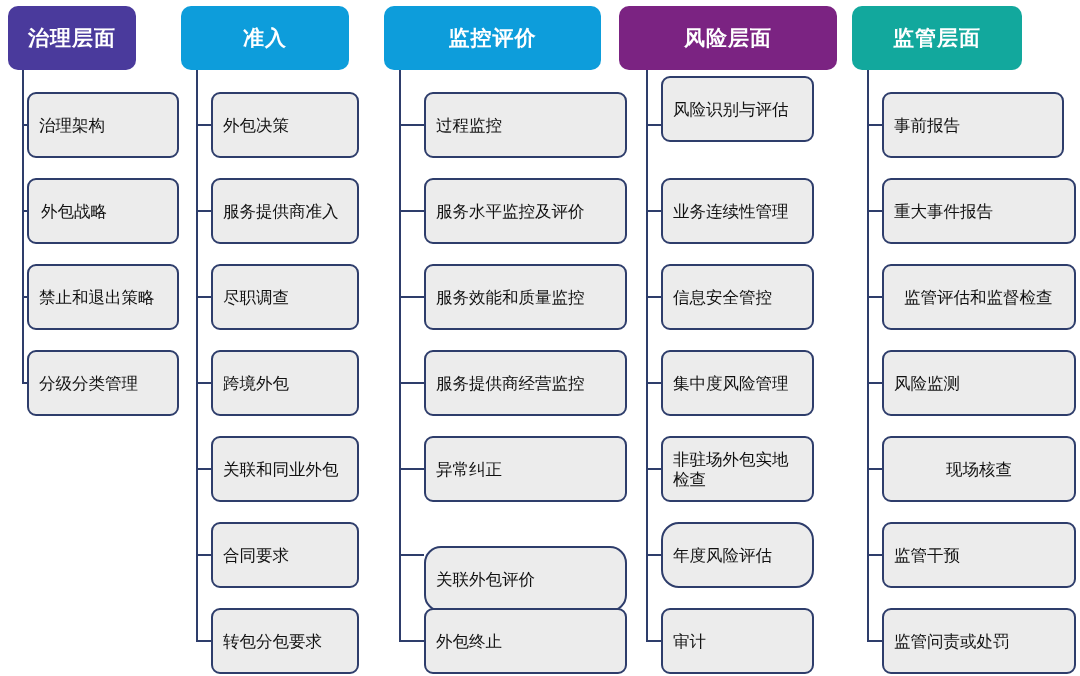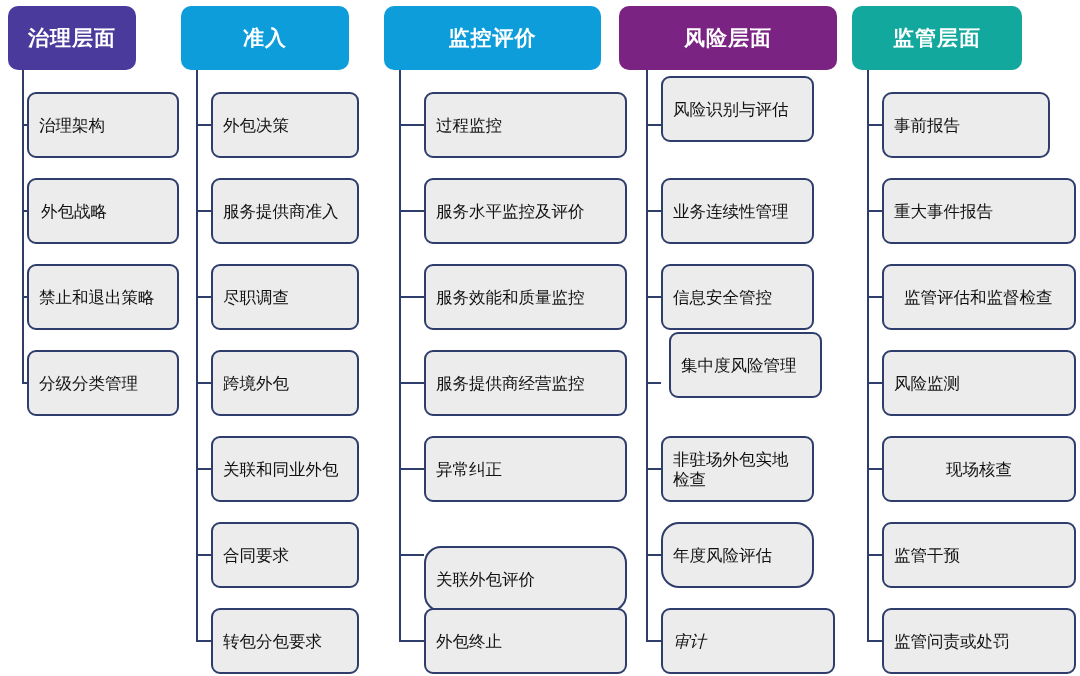--- a/index.html
+++ b/index.html
@@ -180,41 +180,41 @@
       </div>
       <div class="stub" style="left: 27px; top: 210px; width: 15px;"></div>
       <div class="item-box" style="left: 42px; top: 178px; width: 153px; height: 66px;">
         <span class="item-label">业务连续性管理</span>
       </div>
       <div class="stub" style="left: 27px; top: 296px; width: 15px;"></div>
       <div class="item-box" style="left: 42px; top: 264px; width: 153px; height: 66px;">
         <span class="item-label">信息安全管控</span>
       </div>
       <div class="stub" style="left: 27px; top: 382px; width: 15px;"></div>
-      <div class="item-box" style="left: 42px; top: 332px; width: 153px; height: 66px; margin-left: 8px;">
+      <div class="item-box" style="left: 42px; top: 350px; width: 153px; height: 66px;">
         <span class="item-label">集中度风险管理</span>
       </div>
       <div class="stub" style="left: 27px; top: 468px; width: 15px;"></div>
       <div class="item-box" style="left: 42px; top: 436px; width: 153px; height: 66px;">
         <span class="item-label">非驻场外包实地检查</span>
       </div>
       <div class="stub" style="left: 27px; top: 554px; width: 15px;"></div>
       <div class="item-box" style="left: 42px; top: 522px; width: 153px; height: 66px; border-radius: 18px;">
         <span class="item-label">年度风险评估</span>
       </div>
       <div class="stub" style="left: 27px; top: 640px; width: 15px;"></div>
-      <div class="item-box" style="left: 42px; top: 608px; width: 174px; height: 66px; font-style: italic;">
+      <div class="item-box" style="left: 42px; top: 608px; width: 153px; height: 66px;">
         <span class="item-label">审计</span>
       </div>
     </div>
     <div class="column" style="left: 852px;">
       <div class="col-header" style="width: 170px; background: rgb(18, 168, 157);">监管层面</div>
       <div class="trunk" style="left: 15px; top: 70px; height: 571px;"></div>
       <div class="stub" style="left: 15px; top: 124px; width: 15px;"></div>
-      <div class="item-box" style="left: 30px; top: 92px; width: 168px; height: 66px; border-radius: 10px;">
+      <div class="item-box" style="left: 30px; top: 92px; width: 182px; height: 66px;">
         <span class="item-label">事前报告</span>
       </div>
       <div class="stub" style="left: 15px; top: 210px; width: 15px;"></div>
       <div class="item-box" style="left: 30px; top: 178px; width: 194px; height: 66px;">
         <span class="item-label">重大事件报告</span>
       </div>
       <div class="stub" style="left: 15px; top: 296px; width: 15px;"></div>
       <div class="item-box" style="left: 30px; top: 264px; width: 194px; height: 66px; padding-left: 20px;">
         <span class="item-label">监管评估和监督检查</span>
       </div>

